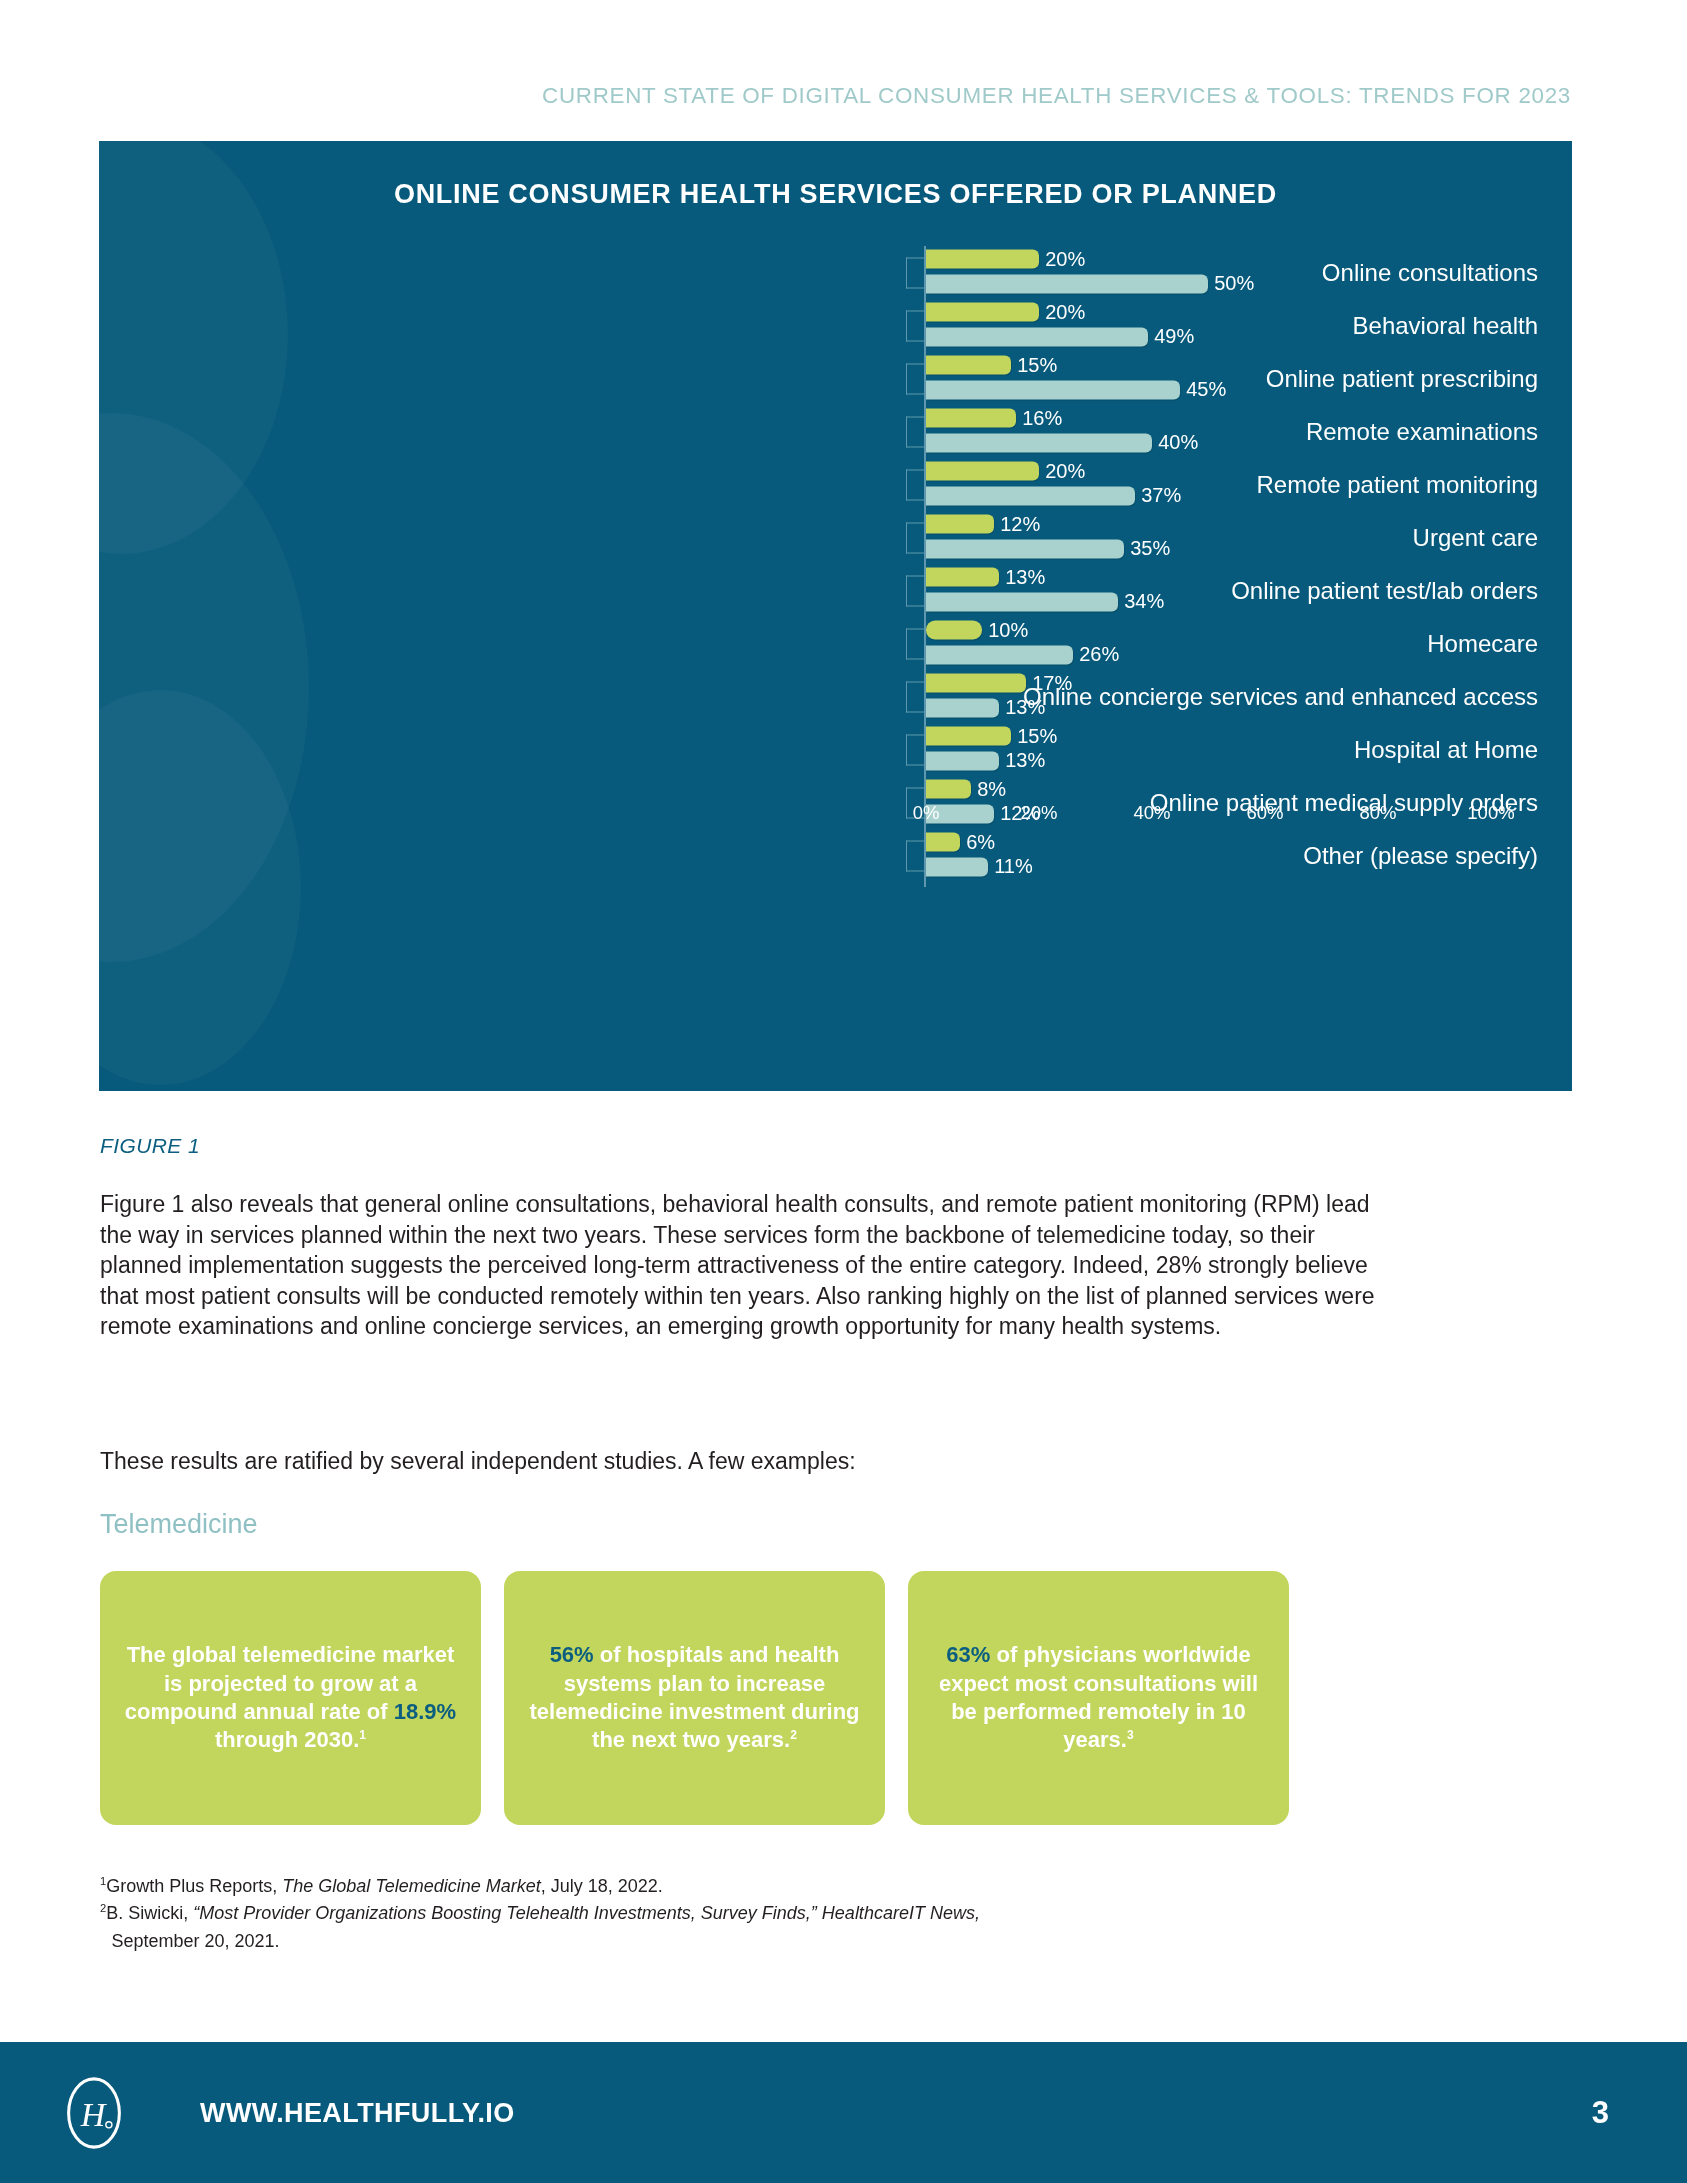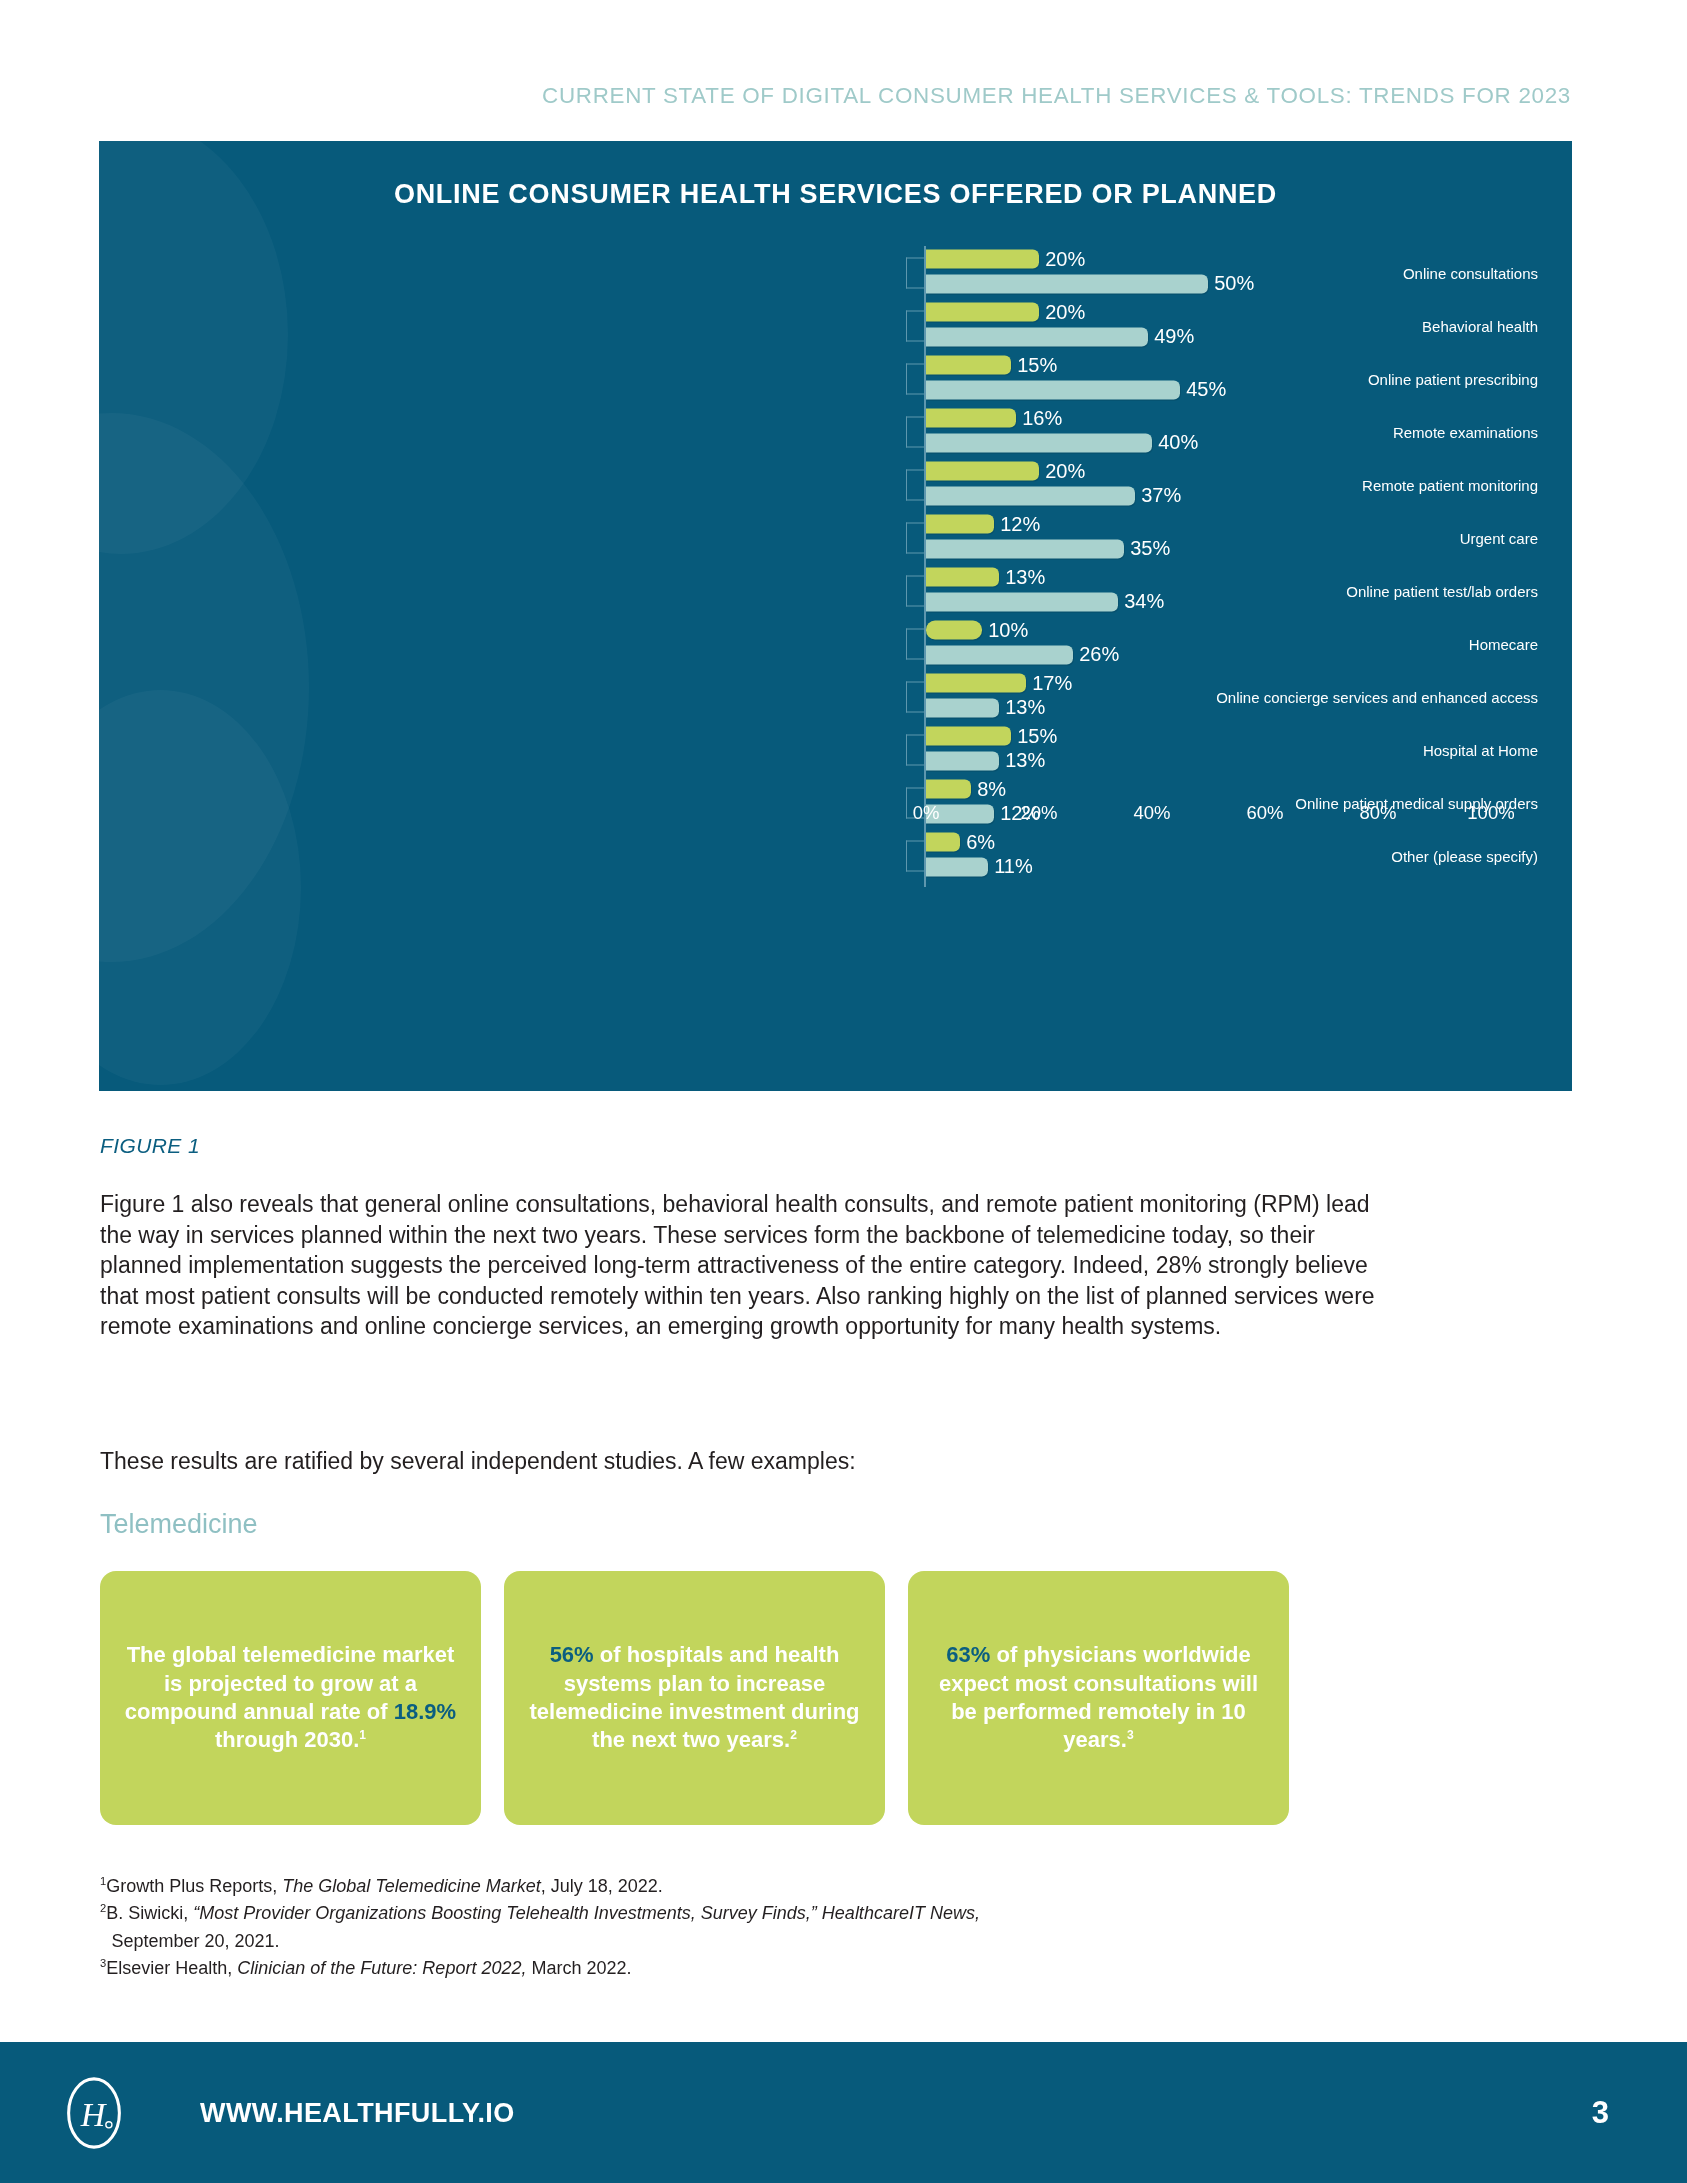--- a/index.html
+++ b/index.html
@@ -80,21 +80,21 @@
   .row{
     position:relative;
     height:53px;
   }
   .row .cat{
     position:absolute;
     right:34px;
     top:50%;
     transform:translateY(-50%);
     color:#ffffff;
-    font-size:15px;
+    font-size:24px;
     white-space:nowrap;
     text-align:right;
   }
   .tickbracket{
     position:absolute;
     left:807px;
     width:17.6px;
     border-top:1.8px solid #5E97AE;
     border-bottom:1.8px solid #5E97AE;
     border-left:1.8px solid #5E97AE;
@@ -444,21 +444,20 @@
       </div>
       <div class="card">
         <p><b>63%</b> of physicians worldwide expect most consultations will be performed remotely in 10 years.<sup>3</sup></p>
       </div>
     </div>
 
   <div class="footnotes" id="footnotes">
       <div><sup>1</sup>Growth Plus Reports, <i>The Global Telemedicine Market</i>, July 18, 2022.</div>
       <div><sup>2</sup>B. Siwicki, <i>“Most Provider Organizations Boosting Telehealth Investments, Survey Finds,” HealthcareIT News,</i></div>
       <div class="fn-indent">September 20, 2021.</div>
-      <div><sup>3</sup>Elsevier Health, <i>Clinician of the Future: Report 2022,</i> March 2022.</div>
     </div>
 
   <div class="footer">
     <svg class="logo" viewBox="0 0 128 170">
       <ellipse cx="64" cy="85" rx="58" ry="78" fill="none" stroke="#ffffff" stroke-width="7"></ellipse>
       <text x="62" y="114" font-family="Liberation Serif, serif" font-style="italic" font-size="78" fill="#ffffff" text-anchor="middle">H</text>
       <circle cx="98" cy="112" r="7" fill="none" stroke="#ffffff" stroke-width="3"></circle>
     </svg>
     <div class="footer-url">WWW.HEALTHFULLY.IO</div>
     <div class="page-num">3</div>

